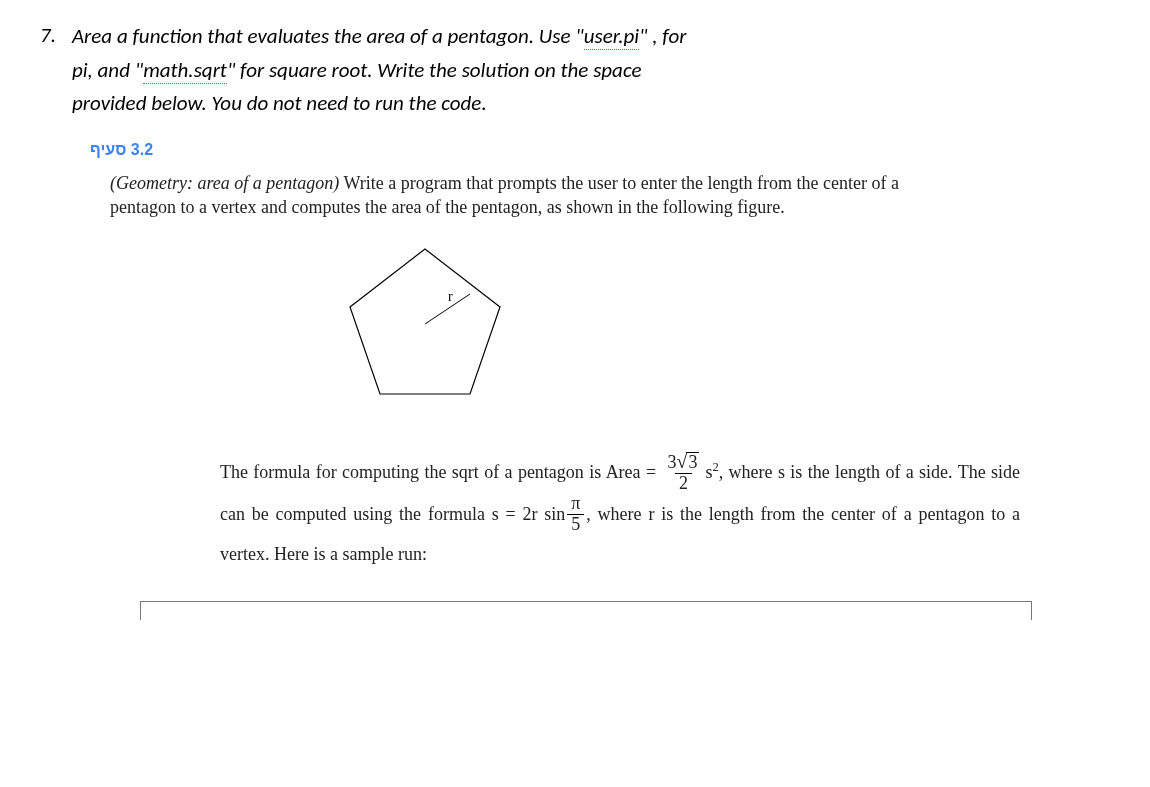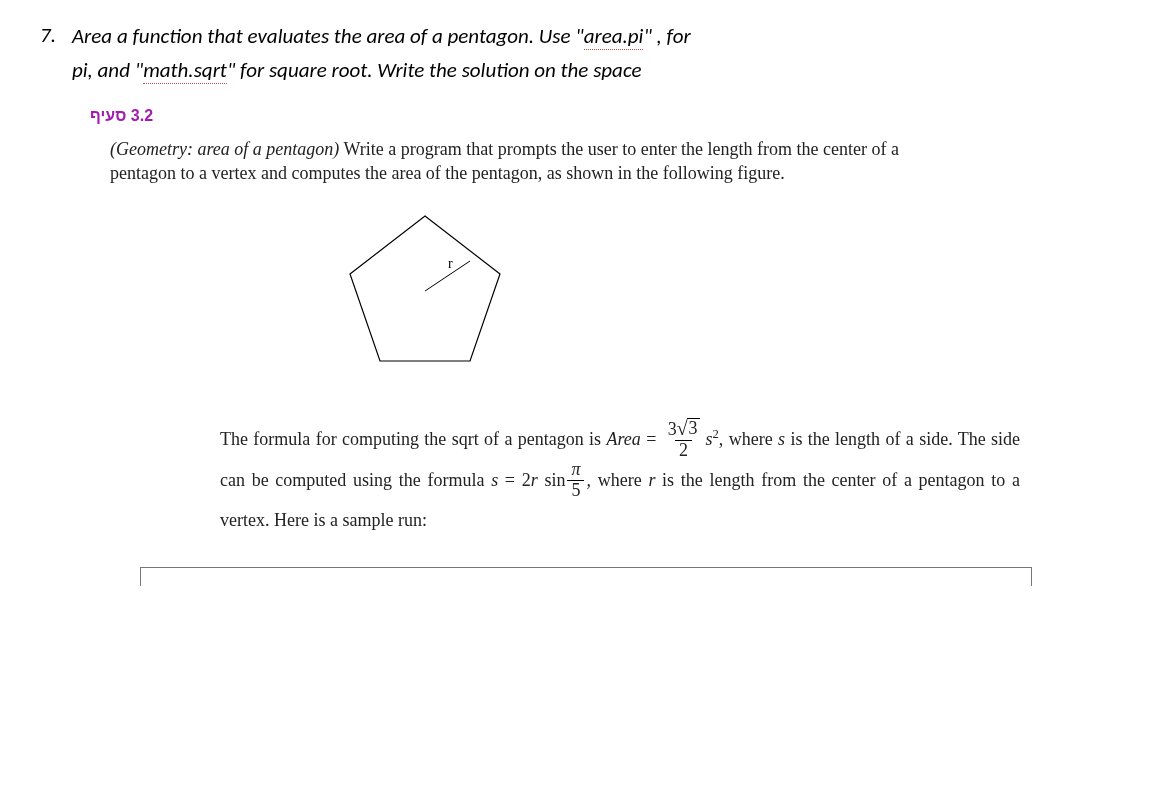--- a/index.html
+++ b/index.html
@@ -29,21 +29,21 @@
     line-height: 1.6;
   }
   .underline-red {
     border-bottom: 1px dotted #c0504d;
     text-decoration: none;
   }
   .snippet-label {
     font-family: Arial, sans-serif;
     font-weight: bold;
     font-size: 16px;
-    color: #a21caf;
+    color: #3b82f6;
     margin: 20px 0 10px 50px;
     direction: rtl;
     text-align: left;
   }
   .para {
     font-family: 'Times New Roman', Times, serif;
     font-size: 18px;
     color: #222;
     margin: 12px 0 16px 70px;
     line-height: 1.35;
@@ -75,21 +75,21 @@
     top: -2px;
   }
   .frac .num, .frac .den {
     padding: 0 4px;
     line-height: 1.1;
     white-space: nowrap;
   }
   .frac .den {
     border-top: 1px solid #000;
   }
-  .ital { font-style: italic; }
+  .ital { }
   .sup {
     font-size: 0.7em;
     vertical-align: super;
     line-height: 0;
   }
   .sqrt {
     display: inline-flex;
     align-items: center;
   }
   .sqrt .radical {
@@ -108,22 +108,23 @@
     border-left: 1.5px solid #777;
     border-right: 1.5px solid #777;
   }
 </style>
 </head>
 <body>
 
 <div class="question-row">
   <div class="q-num">7.</div>
   <div class="q-text">
-    <span>Area a function that evaluates the area of a pentagon. Use "</span><span class="underline-red">area.pi</span><span>" , for</span><br>
+    <span>Area a function that evaluates the area of a pentagon. Use "</span><span class="underline-red">user.pi</span><span>" , for</span><br>
     <span>pi, and  "</span><span class="underline-red">math.sqrt</span><span>"  for square root. Write the solution on the space</span><br>
+    <span>provided below. You do not need to run the code.</span>
   </div>
 </div>
 
 <div class="snippet-label">3.2 סעיף</div>
 
 <div class="para">
   <span class="heading">(Geometry: area of a pentagon)</span><span> Write a program that prompts the user to enter the length from the center of a pentagon to a vertex and computes the area of the pen­tagon, as shown in the following figure.</span>
 </div>
 
 <div class="figure-wrap">

